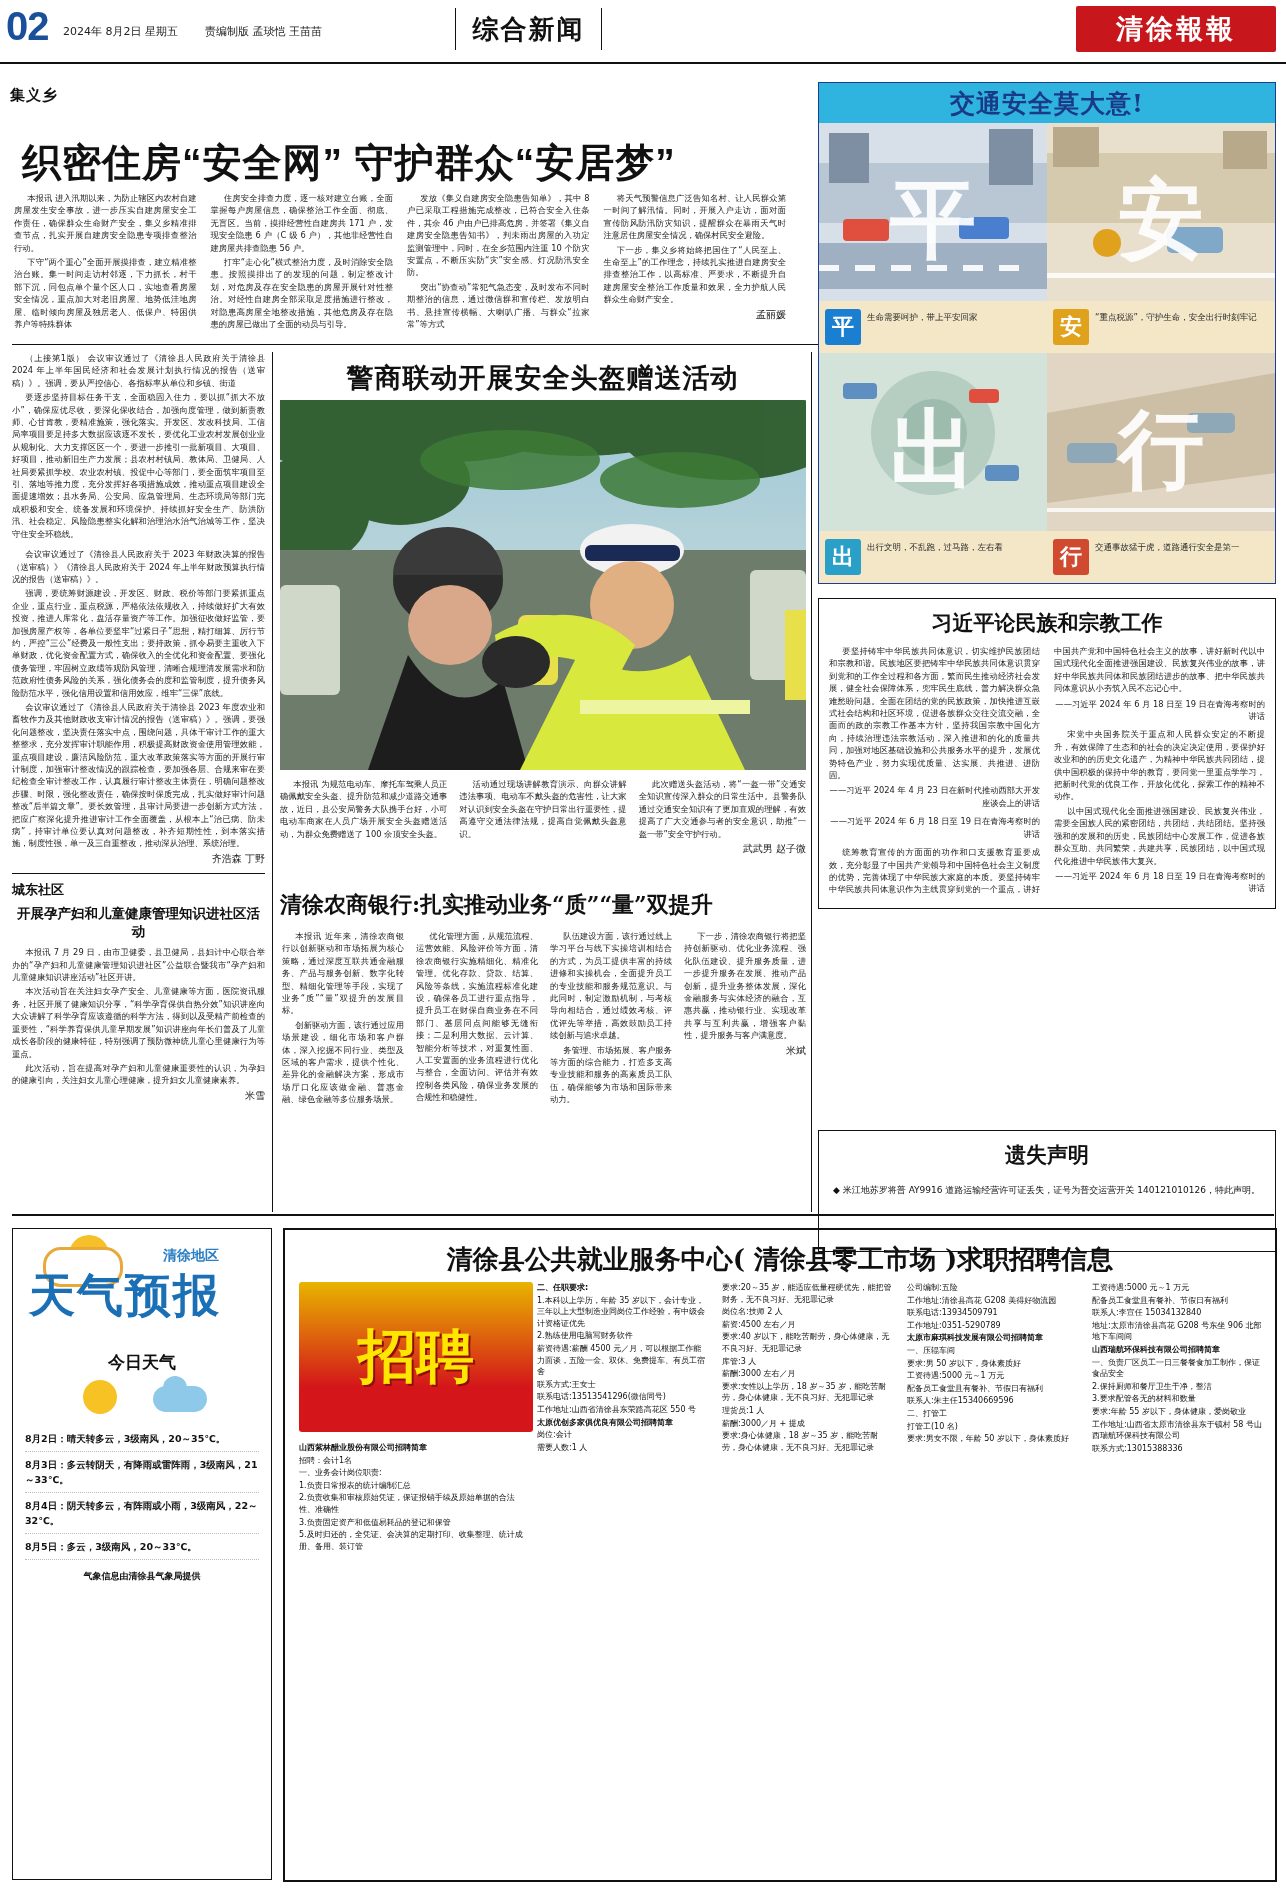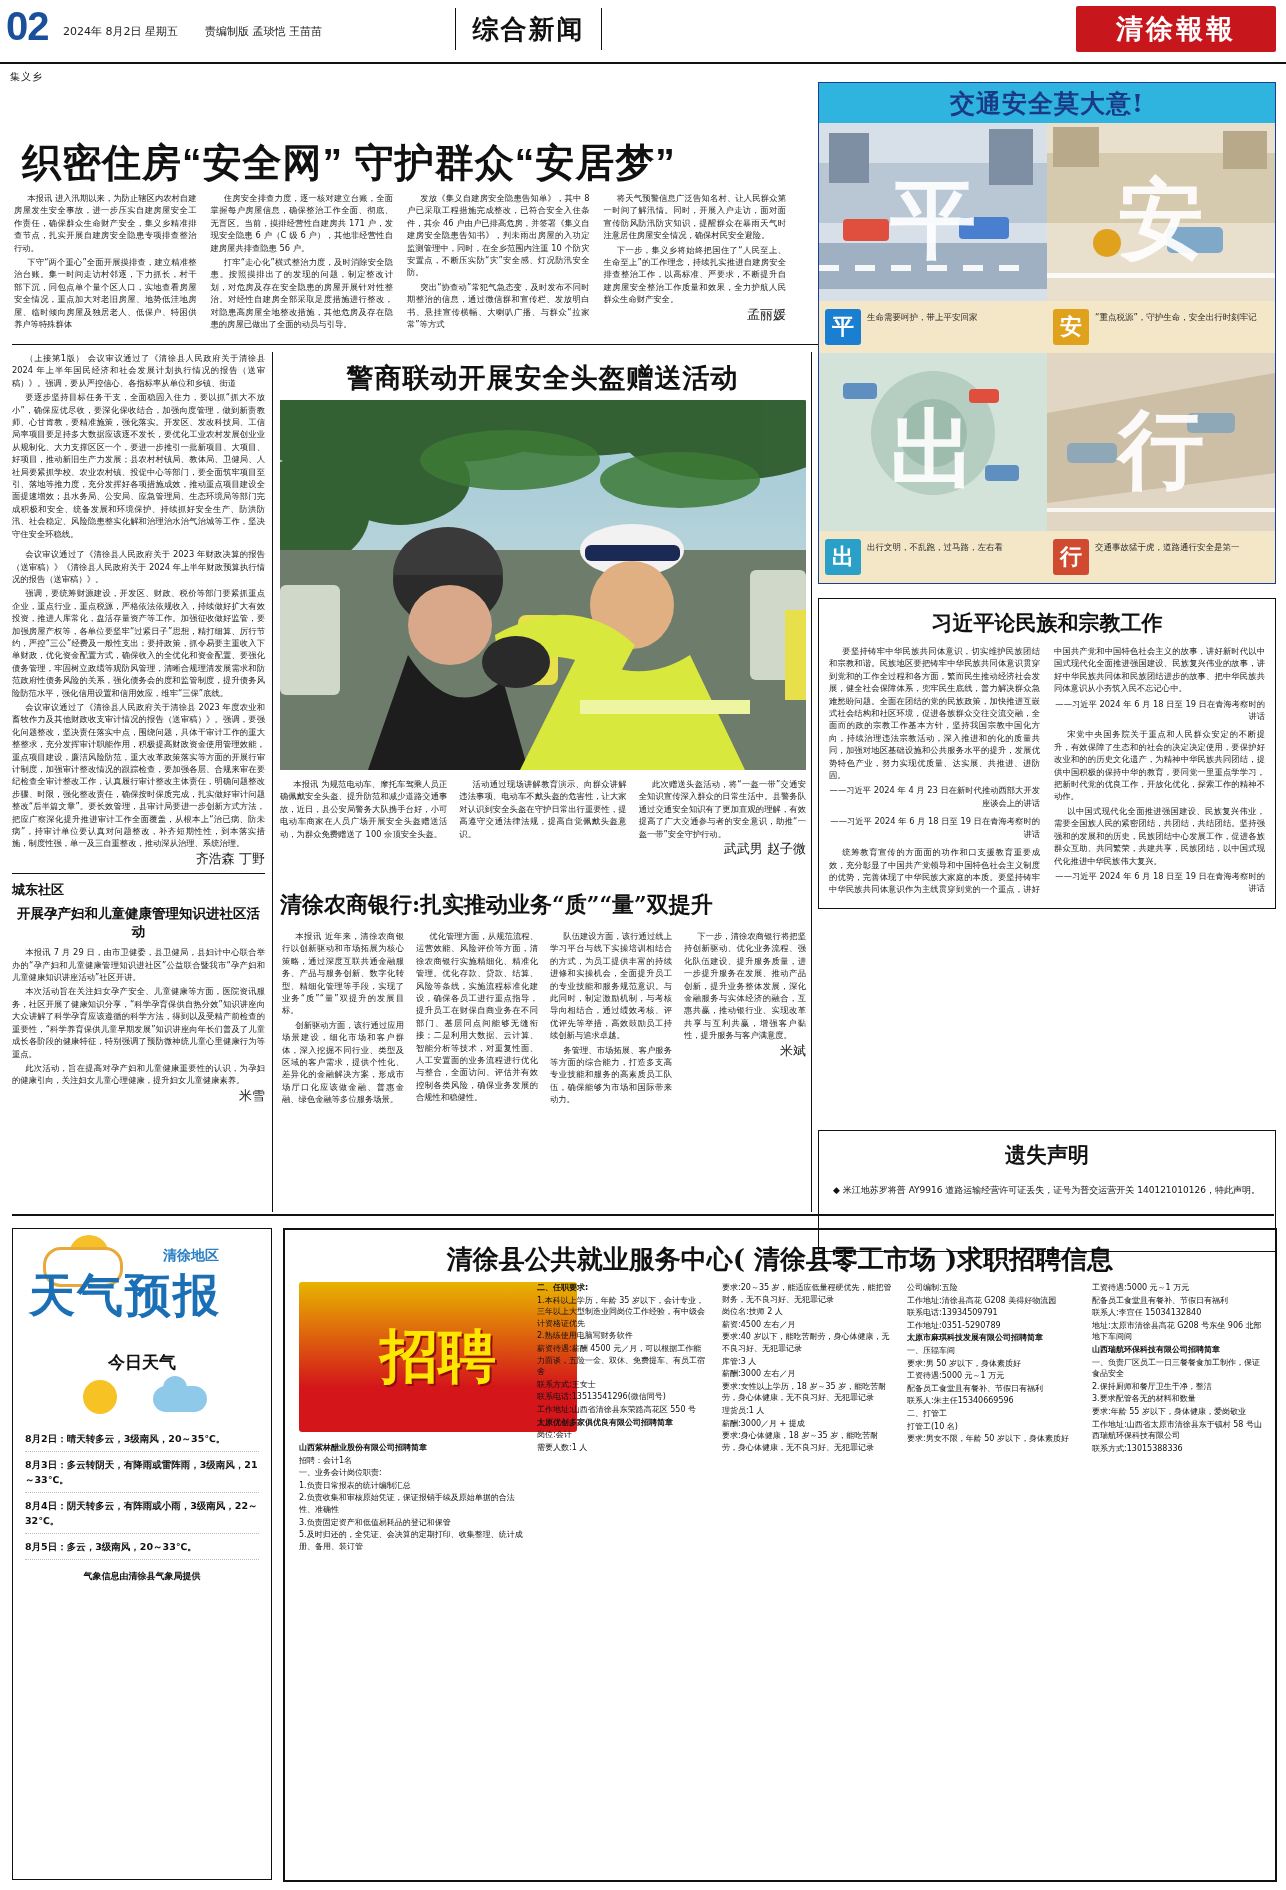--- a/index.html
+++ b/index.html
@@ -23,24 +23,24 @@
   .mh-logo{position:absolute;right:10px;top:6px;width:200px;height:46px;background:#c8161d;border-radius:2px;display:flex;align-items:center;justify-content:center;}
   .mh-logo span{color:#fff;font-size:27px;font-weight:bold;letter-spacing:3px;font-family:"DejaVu Serif","Liberation Serif",serif;}
 
   
   .rule{background:#111;position:absolute;}
   .hr-thin{height:1px;}
   .hr-bold{height:2px;}
 
   .col-text{font-size:8.3px;line-height:12.4px;text-align:justify;color:#1b1b1b;}
   .col-text p{margin:0 0 2px 0;text-indent:1.6em;}
-  .sig{text-align:right;font-size:13px;margin-top:3px;}
-
-  
-  .jiyixiang{position:absolute;left:10px;top:70px;font-size:10px;font-weight:normal;letter-spacing:1px;}
+  .sig{text-align:right;font-size:10px;margin-top:3px;}
+
+  
+  .jiyixiang{position:absolute;left:10px;top:86px;font-size:15px;font-weight:bold;letter-spacing:1px;}
   .headline1{position:absolute;left:22px;top:136px;width:740px;font-size:39px;font-weight:bold;letter-spacing:1px;font-family:Liberation Sans, sans-serif;white-space:nowrap;}
   .topstory-cols{position:absolute;left:14px;top:192px;width:772px;height:140px;column-count:4;column-gap:14px;}
 
   
   .leftcol{position:absolute;left:12px;top:352px;width:253px;}
   .leftcol .blk{margin-bottom:8px;}
   .sep{height:1px;background:#111;margin:7px 0;}
   .subhead{font-size:13.5px;font-weight:bold;text-align:center;margin:6px 0 5px;}
 
   
@@ -80,21 +80,21 @@
   .w-icon-sun{position:absolute;left:70px;top:2px;width:34px;height:34px;border-radius:50%;background:#f7c324;}
   .w-icon-cloud{position:absolute;left:140px;top:8px;width:54px;height:26px;border-radius:13px;background:#8fc9ea;}
   .w-icon-cloud:after{content:"";position:absolute;left:10px;top:-10px;width:24px;height:24px;border-radius:50%;background:#8fc9ea;}
   .w-rows{padding:6px 12px;font-weight:bold;}
   .w-row{font-size:9.5px;line-height:15px;border-bottom:1px dotted #bbb;padding:5px 0;}
   .w-src{text-align:center;font-size:9px;margin-top:10px;}
 
   
   .jobad{position:absolute;left:283px;top:1228px;width:990px;height:650px;border:2px solid #111;}
   .jobad h2{margin:0;padding:12px 0 8px;text-align:center;font-size:26px;font-weight:bold;font-family:"DejaVu Serif","Liberation Serif",serif;}
-  .job-banner{position:absolute;left:14px;top:52px;width:278px;height:150px;background:linear-gradient(180deg,#e8b400,#d4161a 70%);border-radius:3px;overflow:hidden;}
+  .job-banner{position:absolute;left:14px;top:52px;width:234px;height:150px;background:linear-gradient(180deg,#e8b400,#d4161a 70%);border-radius:3px;overflow:hidden;}
   .job-banner .zp{position:absolute;left:50%;top:50%;transform:translate(-50%,-50%);font-size:58px;font-weight:bold;color:#ffe600;text-shadow:2px 2px 0 #8f0c10;font-family:"DejaVu Serif","Liberation Serif",serif;white-space:nowrap;}
   .job-cols{position:absolute;left:252px;top:52px;width:726px;height:580px;column-count:4;column-gap:14px;}
   .job-colA{position:absolute;left:14px;top:212px;width:230px;height:420px;}
   .job-text{font-size:8px;line-height:11.6px;}
   .job-text p{margin:0 0 1px 0;}
   .job-text .b{font-weight:bold;}
 </style>
 </head>
 <body>
 

